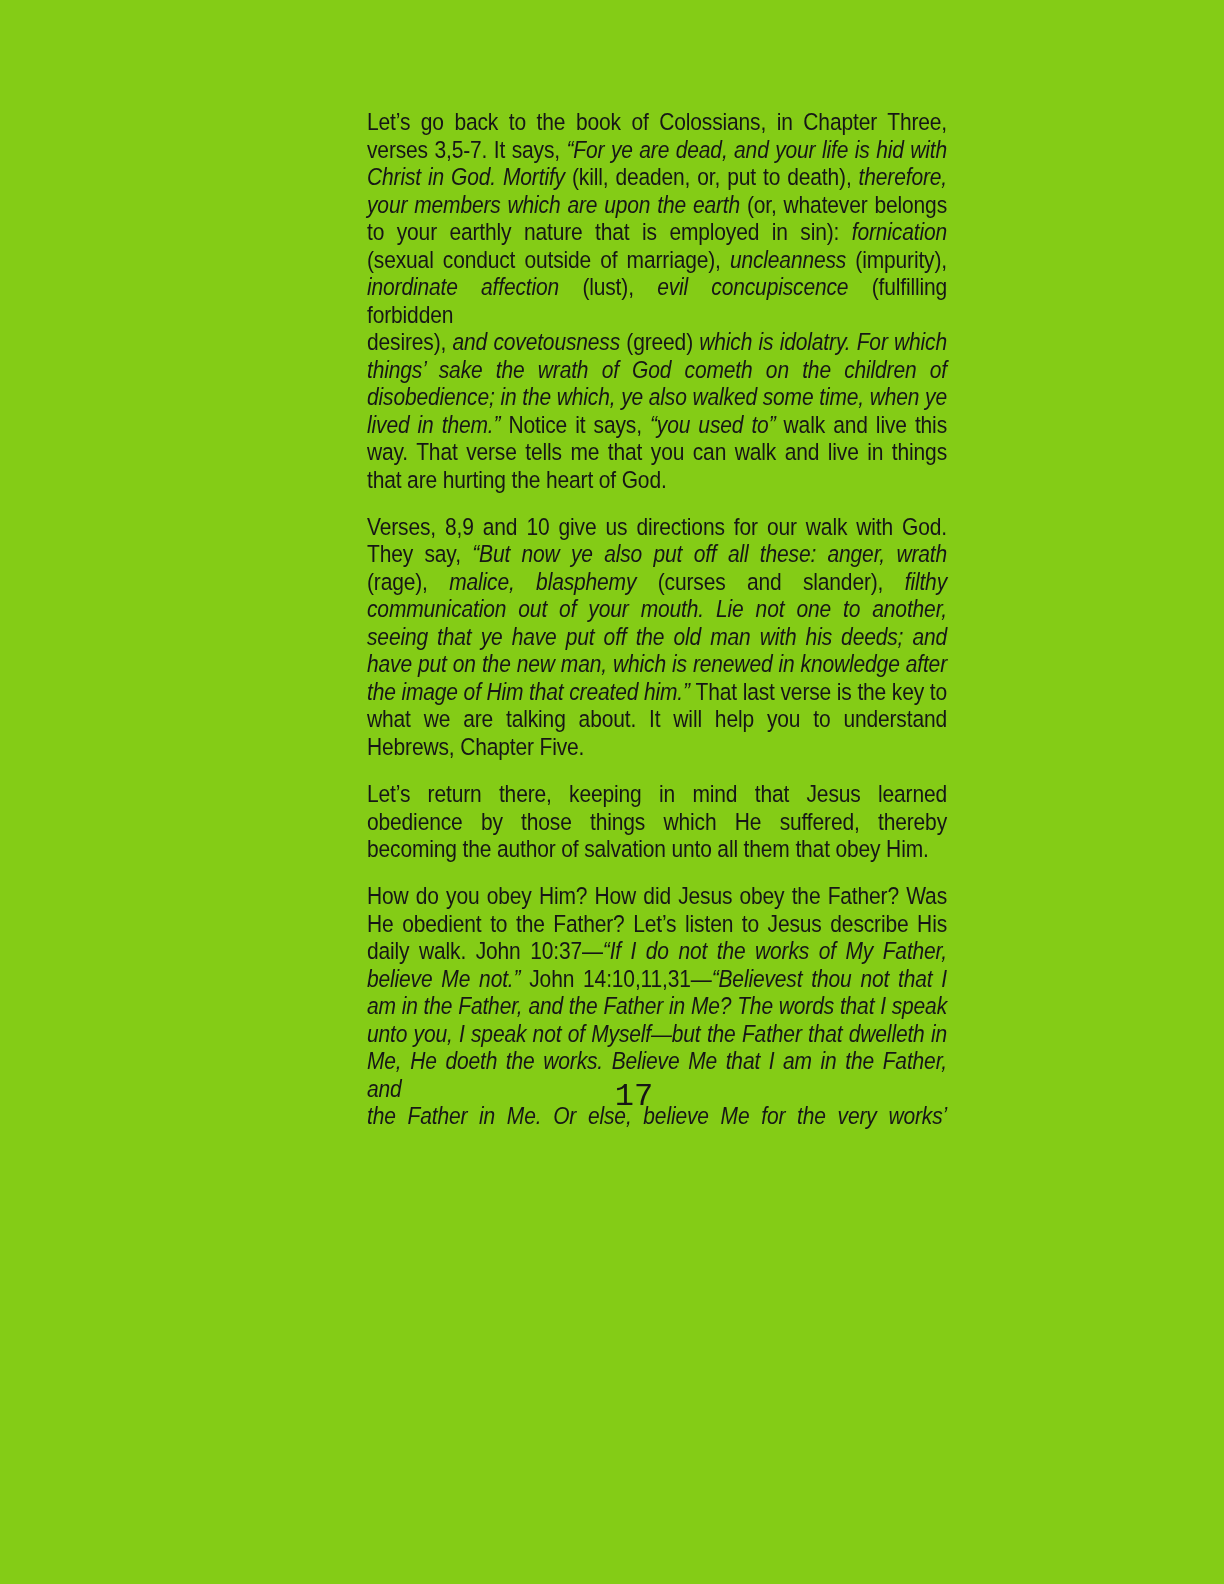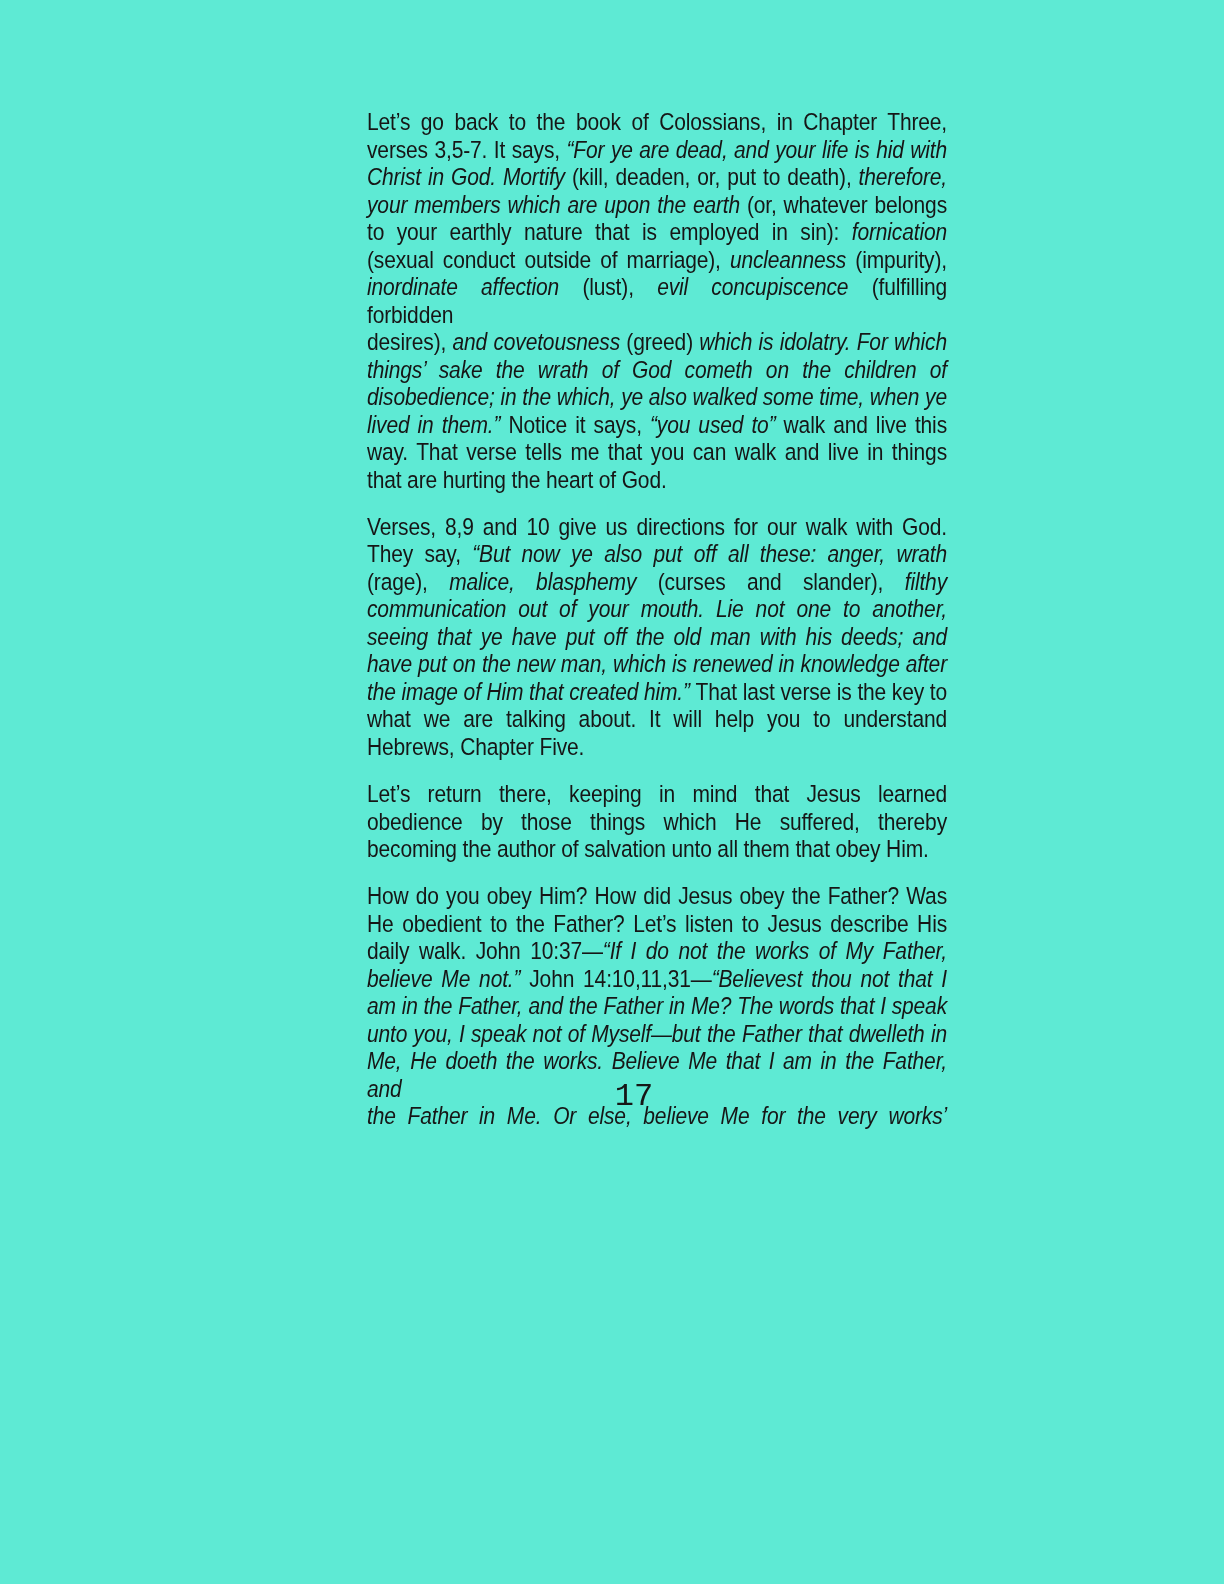--- a/index.html
+++ b/index.html
@@ -4,21 +4,21 @@
 <style>
   html, body {
     margin: 0;
     padding: 0;
     background: #ffffff;
   }
   .page {
     position: relative;
     width: 1224px;
     height: 1584px;
-    background: #5eead4;
+    background: #84cc16;
     overflow: hidden;
     font-family: "Liberation Sans", sans-serif;
   }
   .text-block {
     position: absolute;
     left: 367px;
     top: 108px;
     width: 580px;
     color: #161616;
     font-size: 21px;

